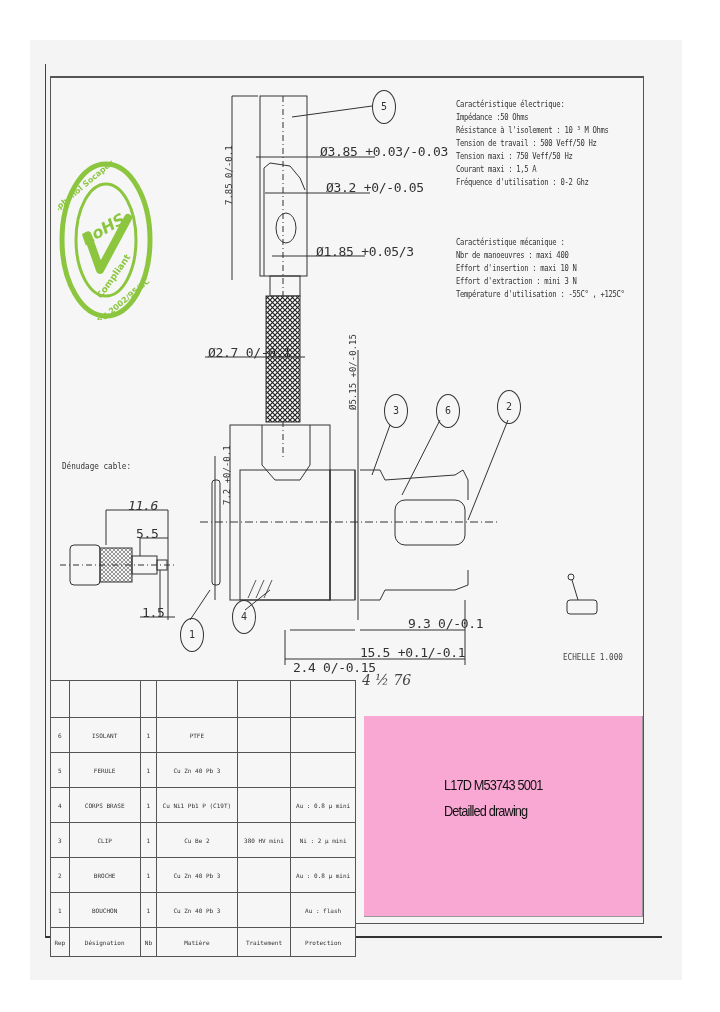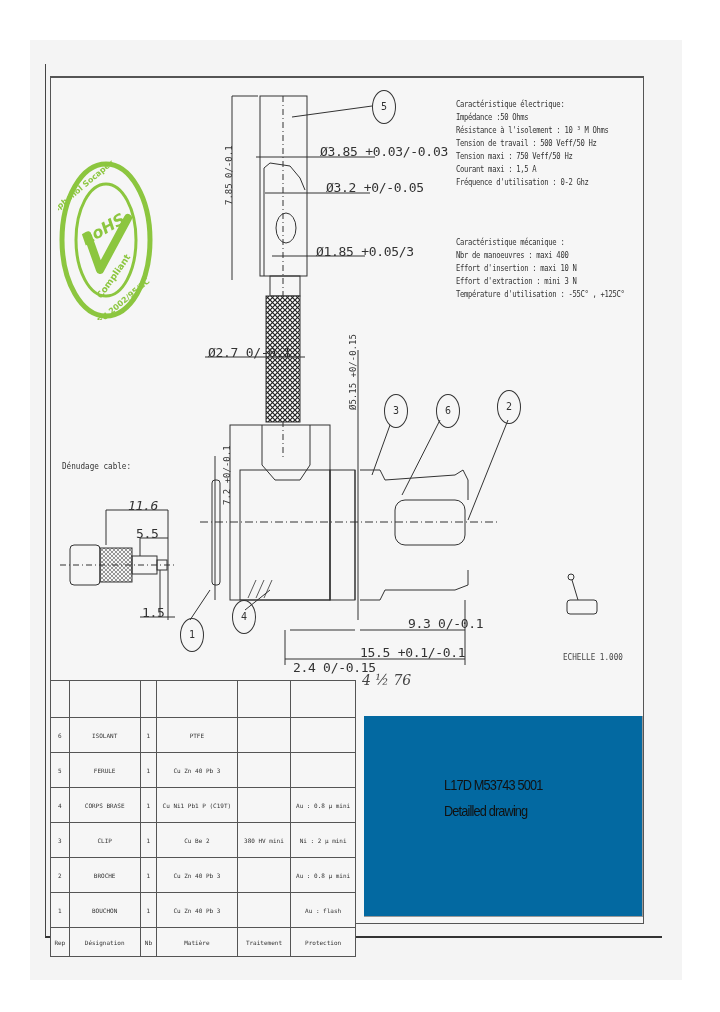--- a/index.html
+++ b/index.html
@@ -9,21 +9,21 @@
   .inner{position:absolute;left:50px;top:76px;width:592px;height:845px;border:1px solid #555;border-top:2px solid #555;background:#f6f6f6;}
   .spec{position:absolute;font-size:9px;color:#333;line-height:13px;letter-spacing:-0.4px;transform:scaleX(0.8);transform-origin:left top;white-space:nowrap;}
   .spec div{margin:0;}
   .balloon{position:absolute;width:22px;height:32px;border:1px solid #333;border-radius:50%;font-size:10px;text-align:center;line-height:32px;color:#333;background:transparent;}
   .dim{position:absolute;font-size:13px;color:#333;white-space:nowrap;letter-spacing:-0.3px;}
   .vdim{position:absolute;font-size:9px;color:#333;white-space:nowrap;transform:rotate(-90deg);transform-origin:left top;}
   table.bom{position:absolute;left:50px;top:680px;width:306px;border-collapse:collapse;font-size:6px;color:#333;background:#f6f6f6;}
   table.bom td{border:1px solid #555;height:34px;text-align:center;padding:0 2px;white-space:nowrap;}
   table.bom tr.head td{height:28px;}
   table.bom tr.empty td{height:36px;}
-  .titlebox{position:absolute;left:364px;top:716px;width:278px;height:200px;background:#0369a1;border-right:1px solid #999;border-bottom:1px solid #999;}
+  .titlebox{position:absolute;left:364px;top:716px;width:278px;height:200px;background:#f9a8d4;border-right:1px solid #999;border-bottom:1px solid #999;}
   .title1{position:absolute;left:80px;top:60px;font-family:"Liberation Sans",sans-serif;font-size:15px;color:#111;letter-spacing:-1px;transform:scaleX(0.85);transform-origin:left top;white-space:nowrap;}
   .title2{position:absolute;left:80px;top:86px;font-family:"Liberation Sans",sans-serif;font-size:15px;color:#111;letter-spacing:-1px;transform:scaleX(0.85);transform-origin:left top;white-space:nowrap;}
   .rohs{position:absolute;left:58px;top:160px;width:96px;height:160px;}
   .drawing{position:absolute;left:0;top:0;width:720px;height:1012px;}
   .echelle{position:absolute;left:563px;top:652px;font-size:9px;color:#444;transform:scaleX(0.85);transform-origin:left top;white-space:nowrap;}
   .hand{position:absolute;left:362px;top:672px;font-size:14px;color:#444;font-family:"DejaVu Serif",serif;font-style:italic;}
   .denudage{position:absolute;left:62px;top:461px;font-size:9px;color:#333;transform:scaleX(0.85);transform-origin:left top;white-space:nowrap;}
 </style>
 </head>
 <body>

